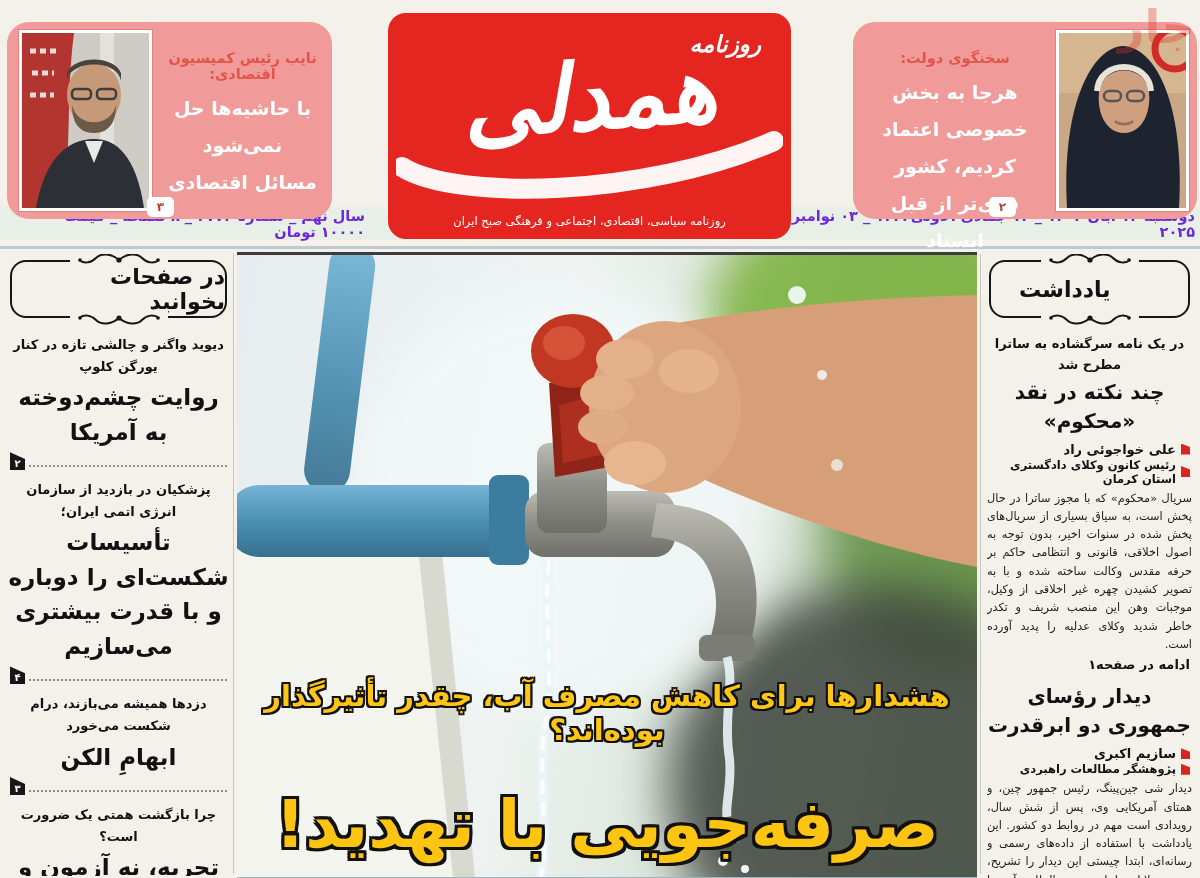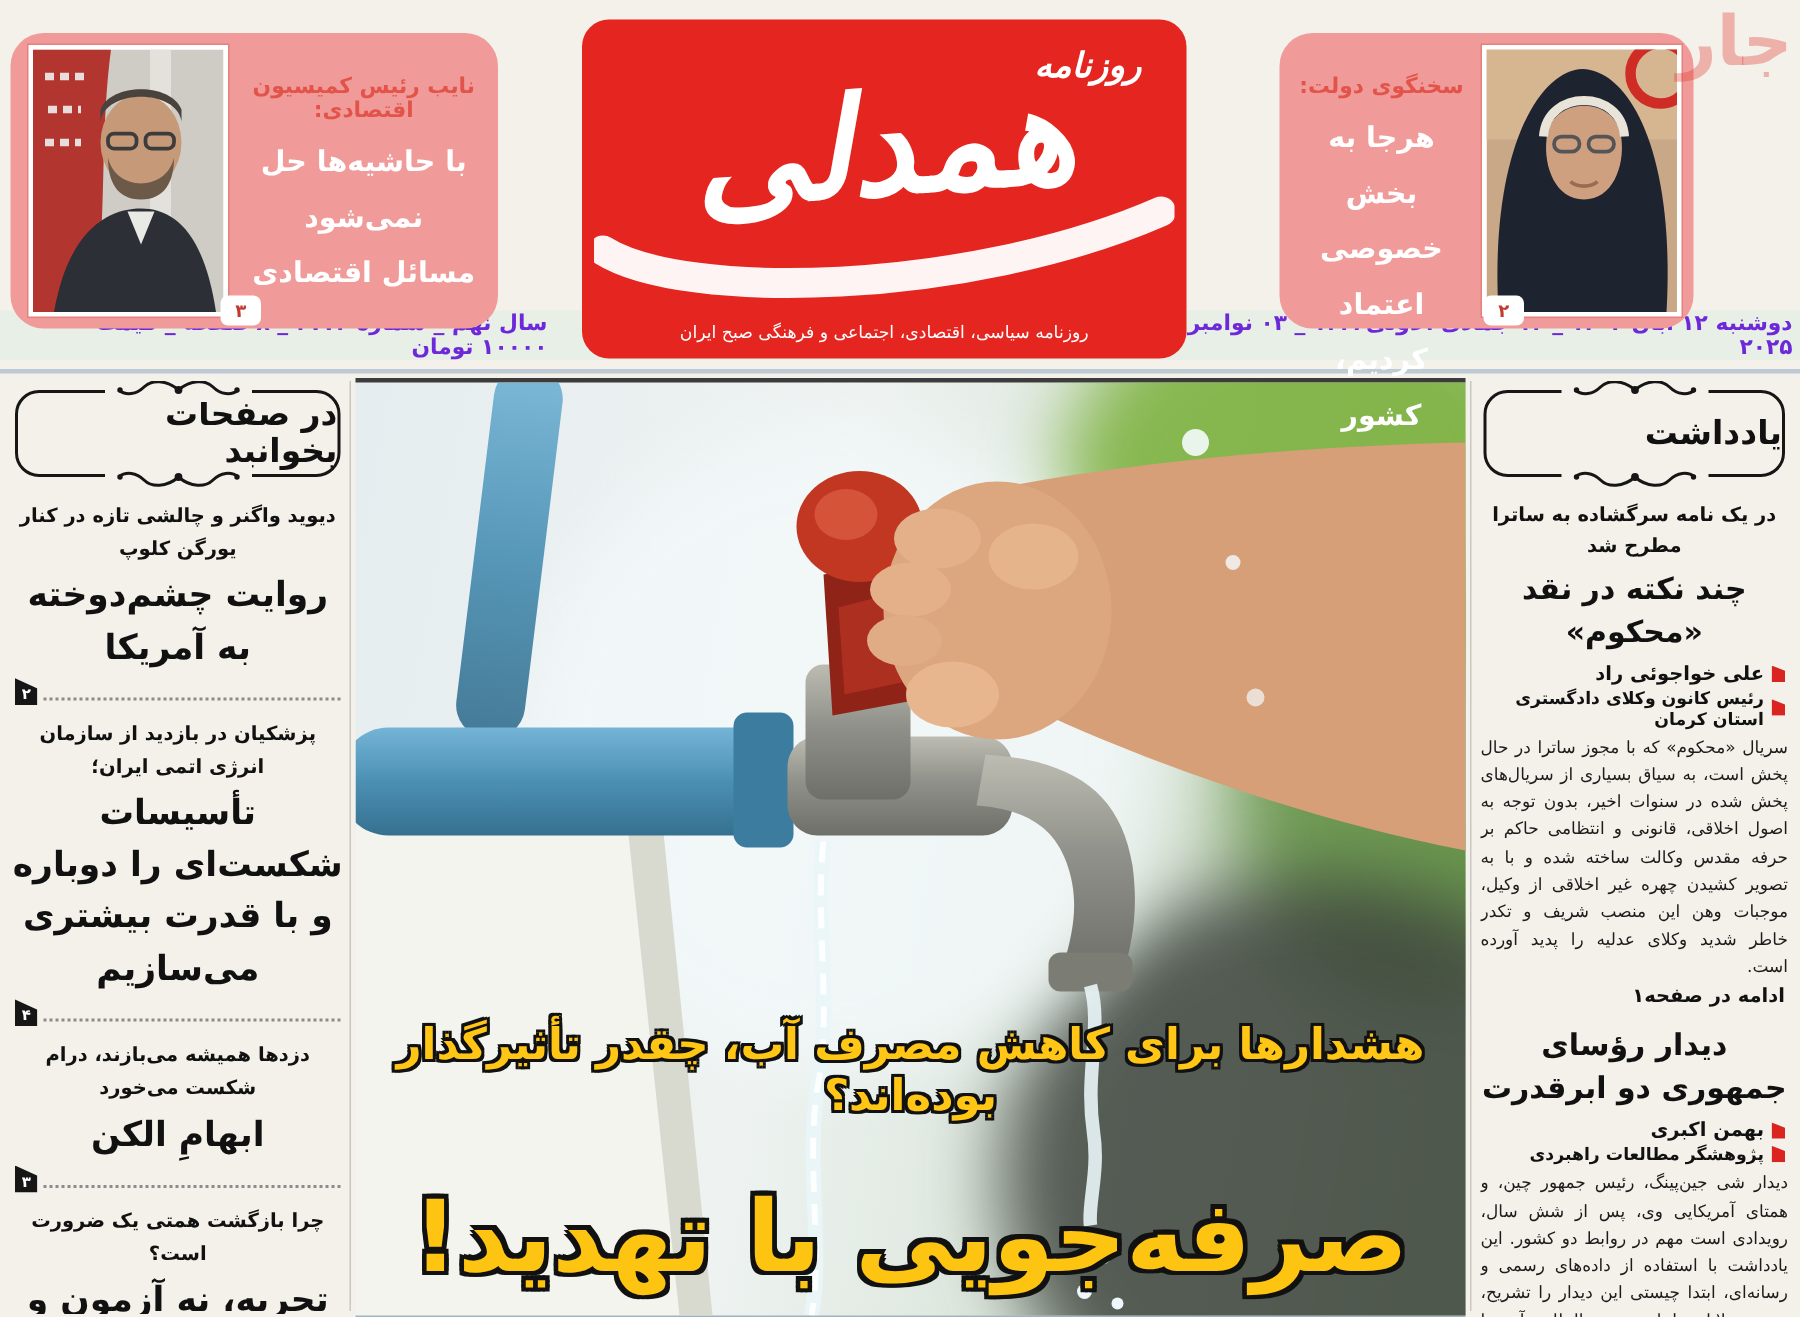--- a/index.html
+++ b/index.html
@@ -2,21 +2,21 @@
 <html lang="fa" dir="rtl"><head>
 <meta charset="utf-8">
 <style>
   html,body{margin:0;padding:0;}
   .page{position:relative;width:1200px;height:878px;background:#f3f1ea;overflow:hidden;direction:rtl;
         font-family:"DejaVu Sans","Liberation Sans",sans-serif;color:#111;}
 
   
   .promo{position:absolute;top:22px;height:197px;background:#f09b99;border-radius:22px;z-index:2;}
   .promo-left{left:7px;width:325px;}
-  .promo-right{left:853px;width:276px;}
+  .promo-right{left:853px;width:344px;}
   .portrait{position:absolute;top:8px;height:181px;width:133px;background:#fff;padding:3px;box-sizing:border-box;
             box-shadow:0 0 0 1px #e4807e;}
   .portrait svg{display:block;width:100%;height:100%;}
   .promo-left .portrait{left:12px;}
   .promo-right .portrait{right:8px;}
   .promo-text{position:absolute;top:12px;bottom:10px;}
   .promo-left .promo-text{right:12px;left:158px;}
   .promo-right .promo-text{left:12px;right:152px;}
   .promo-kicker{color:#e2544a;font-weight:bold;font-size:14.5px;text-align:center;margin-top:16px;}
   .promo-headline{color:#fff;font-weight:bold;font-size:19px;text-align:center;line-height:1.95;margin-top:8px;}
@@ -43,21 +43,21 @@
   .date-left{left:25px;width:340px;}
   .date-right{left:790px;width:405px;}
   .top-divider{position:absolute;top:246px;left:0;width:1200px;height:3px;background:#bdc9d3;}
 
   
   .col-divider{position:absolute;top:254px;height:620px;width:1px;background:#c8c8c1;}
   .left-col{position:absolute;left:8px;top:254px;width:221px;height:622px;overflow:hidden;}
   .right-col{position:absolute;left:987px;top:254px;width:205px;height:624px;overflow:hidden;}
 
   .section-header{position:relative;border:2.5px solid #161616;border-radius:16px;margin:6px 2px 16px;height:54px;
-                  display:flex;align-items:center;justify-content:flex-start;padding-left:28px;}
+                  display:flex;align-items:center;justify-content:flex-end;padding-left:28px;}
   .section-header .title{font-size:22px;font-weight:bold;}
   .orn{position:absolute;left:50%;transform:translateX(-50%);background:#f3f1ea;padding:0 5px;line-height:0;}
   .orn-top{top:-10px;}
   .orn-bottom{bottom:-10px;}
 
   .l-article{text-align:center;}
   .l-kicker{font-size:13px;font-weight:bold;line-height:1.7;}
   .l-headline{font-size:23px;font-weight:900;line-height:1.5;margin-top:2px;letter-spacing:-.5px;}
   .sep{display:flex;align-items:flex-end;gap:4px;margin:3px 2px 9px;direction:ltr;}
   .page-flag{width:15px;height:18px;background:#161616;clip-path:polygon(0 0,100% 38%,100% 100%,0 100%);
@@ -318,21 +318,21 @@
         <span class="author-title">رئیس کانون وکلای دادگستری استان کرمان</span>
       </div>
       <div class="r-body">سریال «محکوم» که با مجوز ساترا در حال پخش است، به سیاق بسیاری از سریال‌های پخش شده در سنوات اخیر، بدون توجه به اصول اخلاقی، قانونی و انتظامی حاکم بر حرفه مقدس وکالت ساخته شده و با به تصویر کشیدن چهره غیر اخلاقی از وکیل، موجبات وهن این منصب شریف و تکدر خاطر شدید وکلای عدلیه را پدید آورده است.</div>
       <div class="r-cont">ادامه در صفحه۱</div>
     </div>
 
     <div class="r-article">
       <div class="r-headline">دیدار رؤسای جمهوری دو ابرقدرت</div>
       <div class="author-row">
         <span class="red-flag"></span>
-        <span class="author-name">بهمن اکبری</span>
+        <span class="author-name">سازیم اکبری</span>
       </div>
       <div class="author-row">
         <span class="red-flag"></span>
         <span class="author-title">پژوهشگر مطالعات راهبردی</span>
       </div>
       <div class="r-body">دیدار شی جین‌پینگ، رئیس جمهور چین، و همتای آمریکایی وی، پس از شش سال، رویدادی است مهم در روابط دو کشور. این یادداشت با استفاده از داده‌های رسمی و رسانه‌ای، ابتدا چیستی این دیدار را تشریح، سپس دلایل داخلی و بین‌المللی آن را بررسی می‌کند</div>
 
     </div>
 
   </div>

